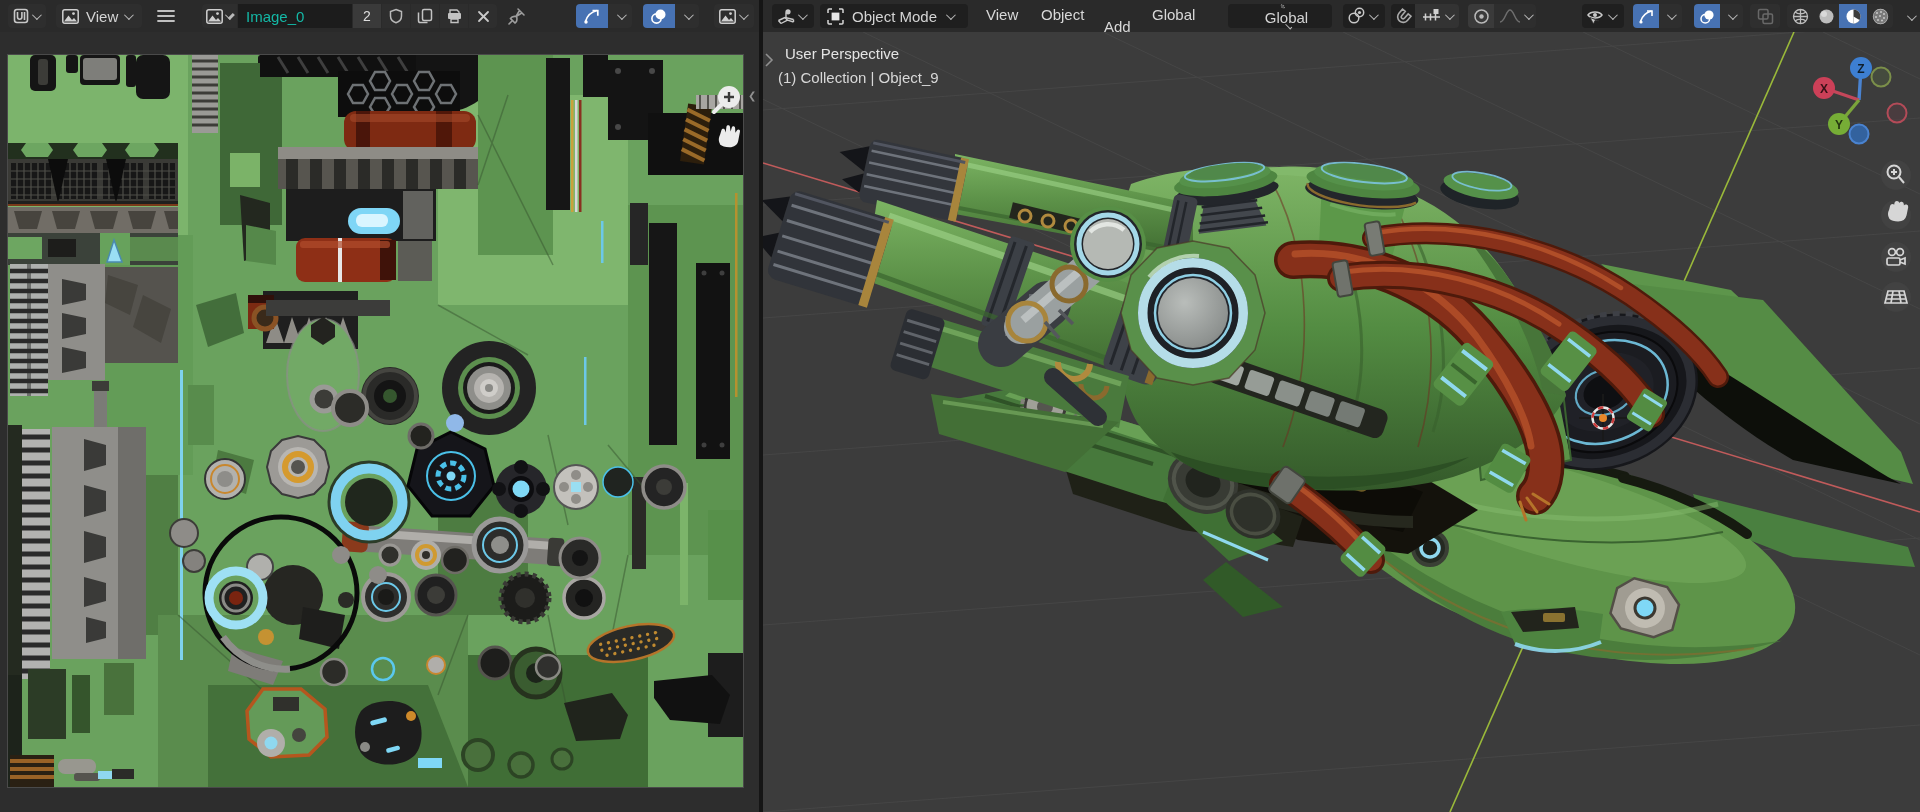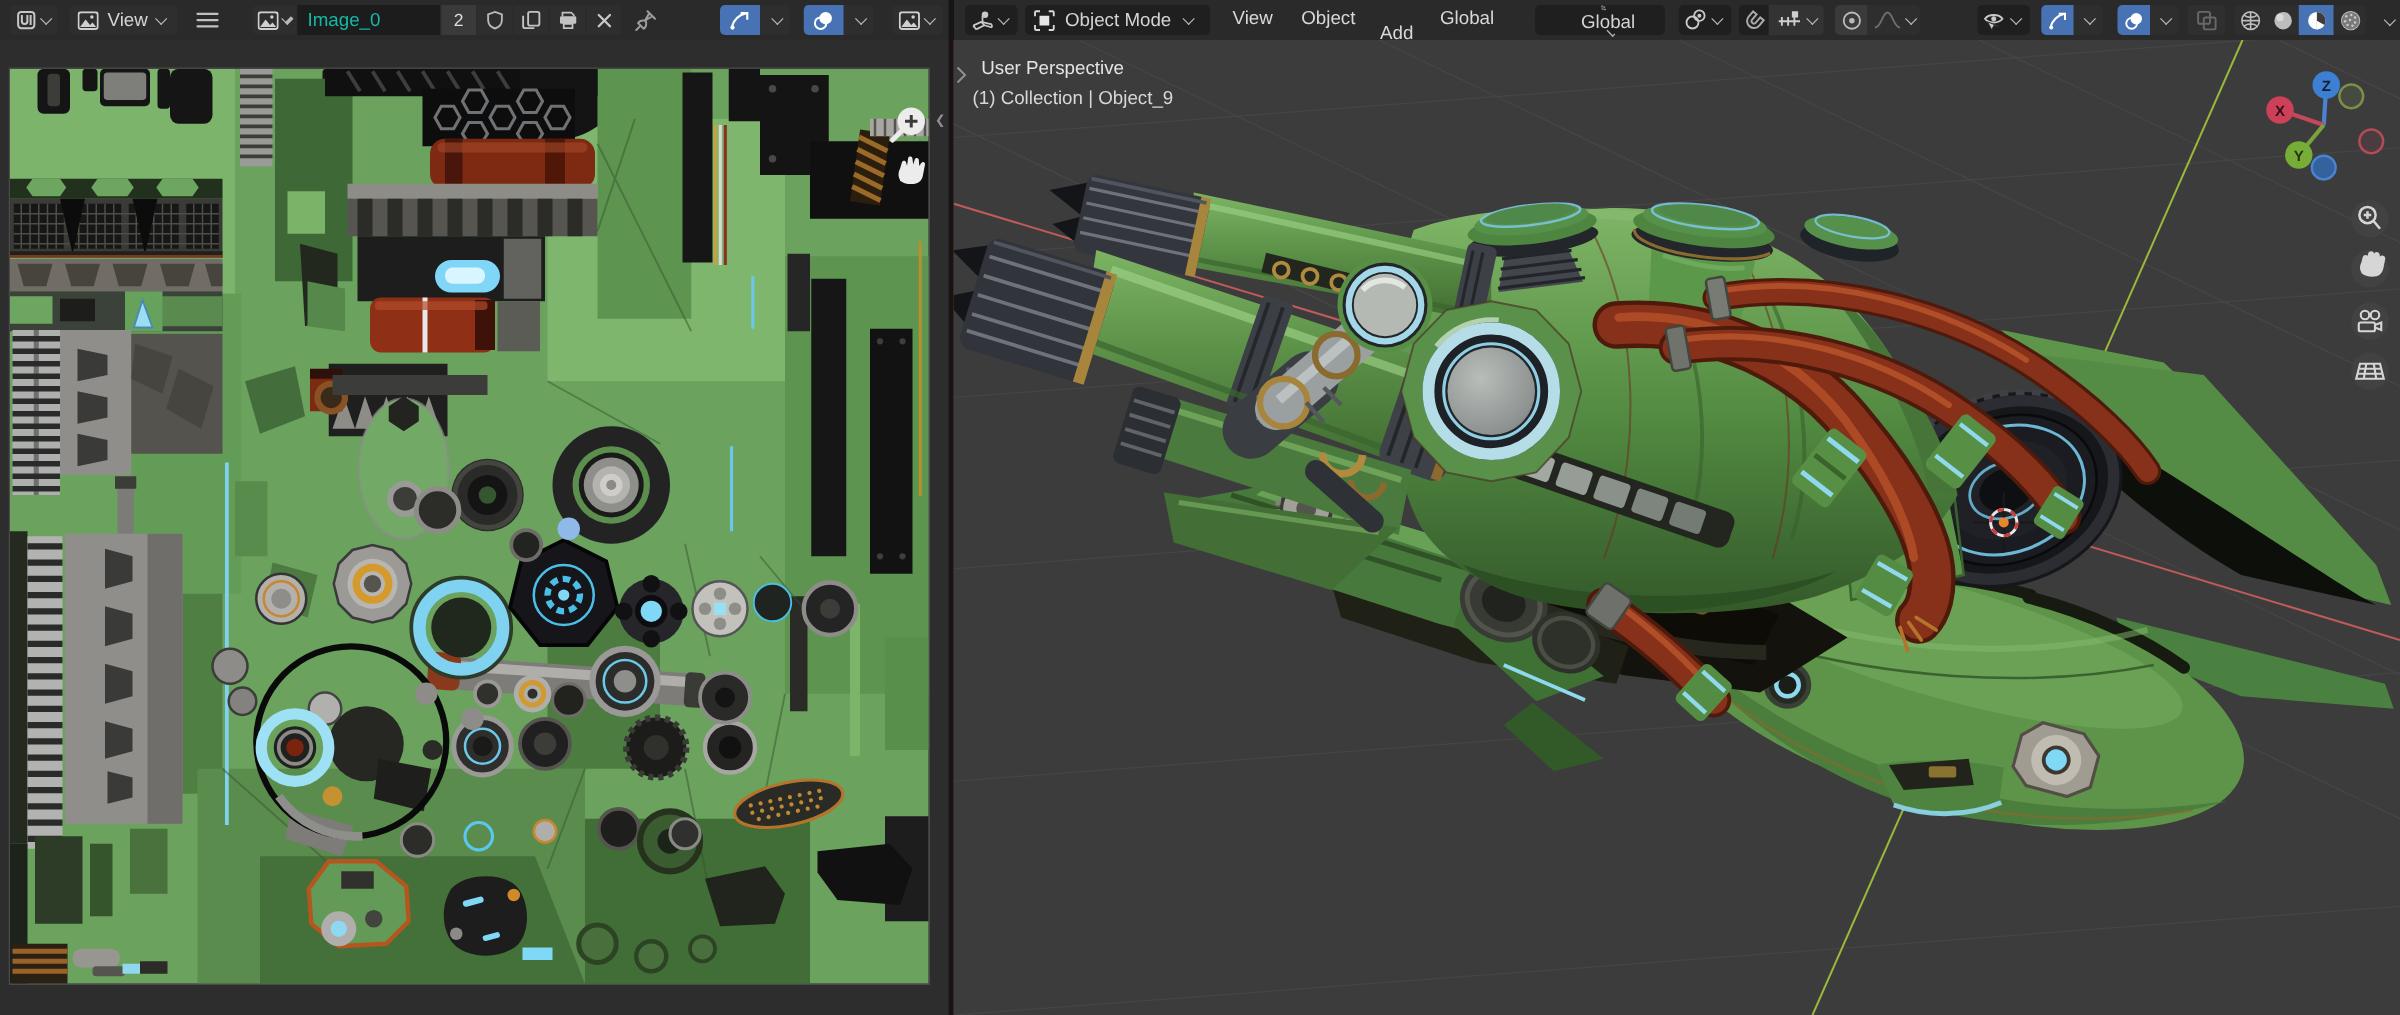--- a/index.html
+++ b/index.html
@@ -1,21 +1,21 @@
 <!DOCTYPE html>
 <html><head>
 <meta charset="utf-8">
 <style>
   html,body{margin:0;padding:0;background:#1d1d1d;}
   *{box-sizing:border-box;}
   .root{position:relative;width:1920px;height:812px;overflow:hidden;
         font-family:Liberation Sans, sans-serif;background:#1d1d1d;}
   .hdr{position:absolute;top:0;height:32px;background:#2a2a2a;}
   .lpanel{position:absolute;left:0;top:32px;width:759px;height:780px;background:#2d2d2d;}
-  .rpanel{position:absolute;left:763px;top:32px;width:1157px;height:780px;background:#ef4444;}
+  .rpanel{position:absolute;left:763px;top:32px;width:1157px;height:780px;background:#4d7c0f;}
   .w{position:absolute;top:4px;height:24px;border-radius:4px;display:flex;align-items:center;}
   .btn{background:#2e2e2e;}
   .dk{background:#1f1f1f;}
   .txt{color:#d4d4d4;font-size:15px;}
   .caret{width:7px;height:7px;border-right:1.6px solid #b9b9b9;border-bottom:1.6px solid #b9b9b9;transform:rotate(45deg) translateY(-2px);margin-left:6px;}
   .menu{color:#d8d8d8;font-size:15px;position:absolute;top:6px;}
   svg{display:block;}
 </style>
 </head>
 <body>

